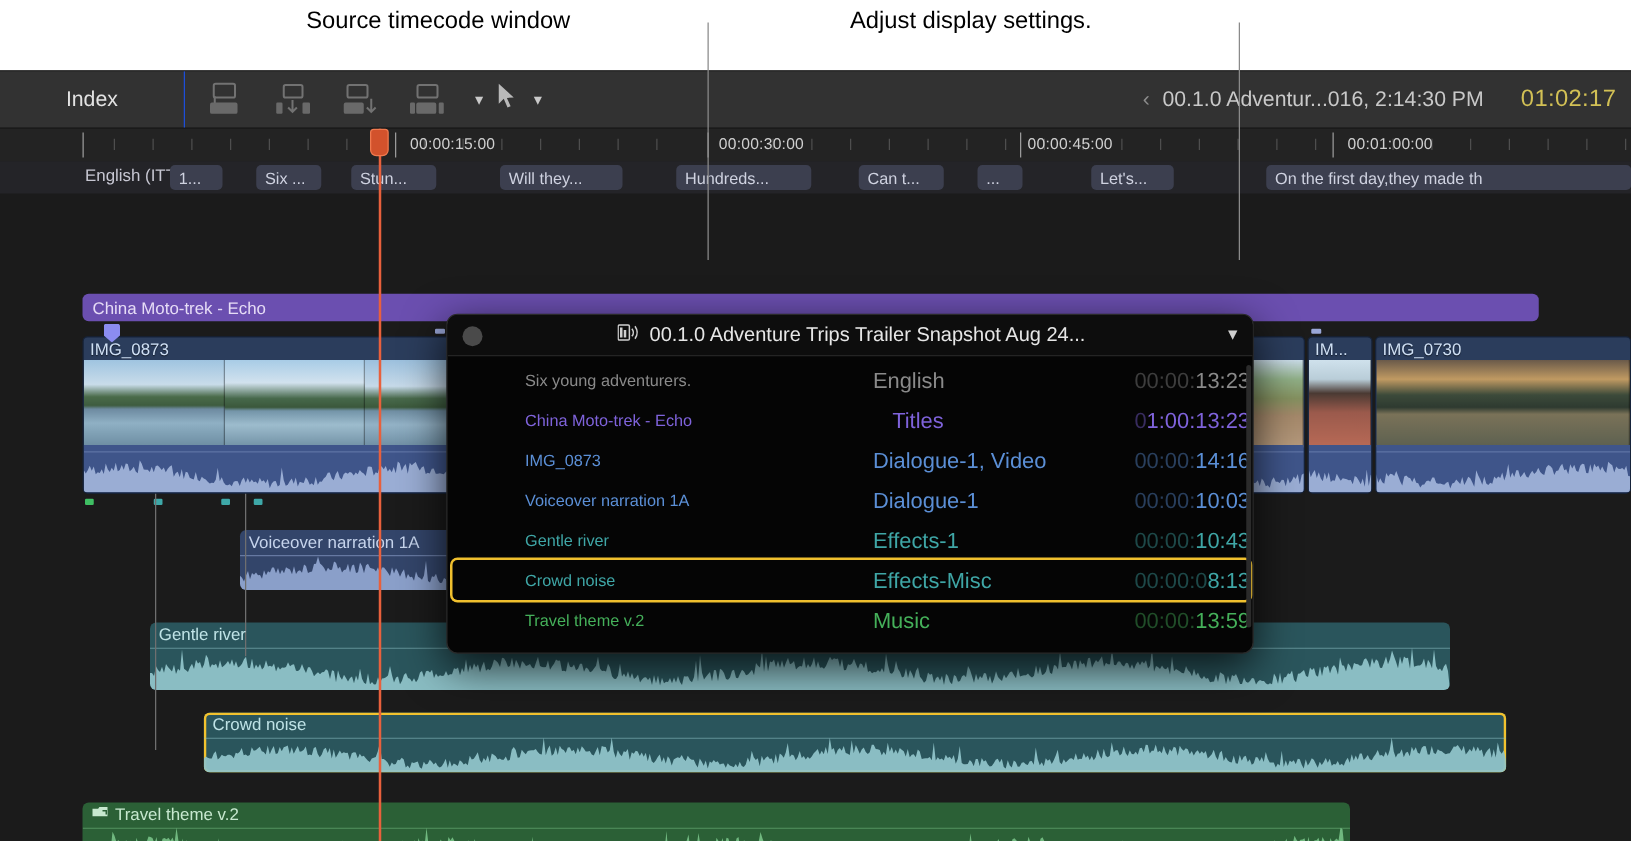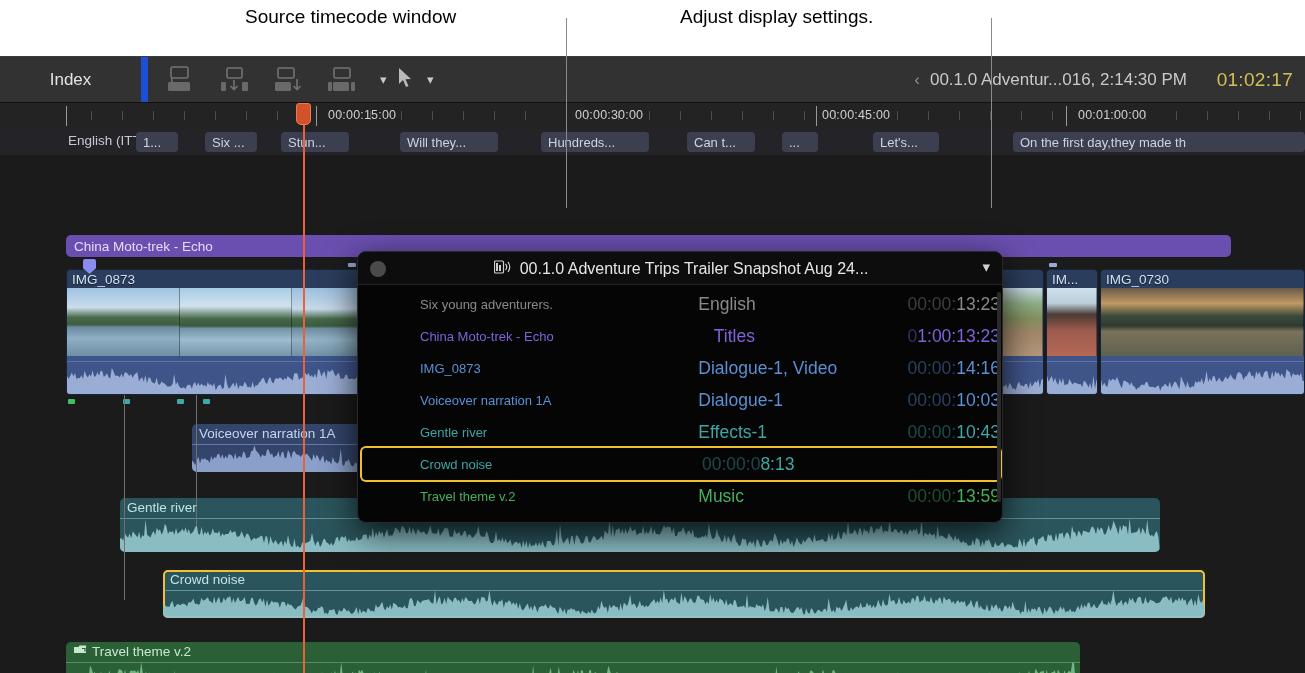--- a/index.html
+++ b/index.html
@@ -21,21 +21,21 @@
 
   
   .fcp-window{position:absolute;left:0;top:56px;width:1305px;height:617px;background:#1c1c1c;
     border-top:1px solid #3b3b3b;overflow:hidden;}
 
   
   .toolbar{position:absolute;left:0;top:0;width:1305px;height:46px;background:#323232;
            border-bottom:1px solid #121212;}
   .index-btn{position:absolute;left:0;top:0;width:148px;height:45px;
     display:flex;align-items:center;justify-content:center;
-    color:#e3e3e3;font-size:17px;border-right:7px solid #1d4ed8;}
+    color:#e3e3e3;font-size:17px;border-right:1px solid #1d4ed8;}
   .tool-group{position:absolute;left:164px;top:0;height:45px;display:flex;align-items:center;gap:20px;}
   .edit-ico{width:34px;height:30px;position:relative;opacity:.62;}
   .chev{color:#c9c9c9;font-size:13px;line-height:1;user-select:none;}
   .arrow-tool{position:absolute;left:398px;top:0;height:45px;display:flex;align-items:center;gap:14px;}
   .project-name{position:absolute;right:118px;top:0;height:45px;display:flex;align-items:center;gap:10px;
     color:#c9c9c9;font-size:17px;white-space:nowrap;}
   .back-chev{color:#8d8d8d;font-size:17px;}
   .tc-main{position:absolute;right:0;top:0;height:45px;display:flex;align-items:center;
     color:#d2c055;font-size:19px;letter-spacing:.3px;padding-right:12px;}
 
@@ -446,20 +446,21 @@
             <div class="prole" style="color: rgb(91, 143, 214);">Dialogue-1</div>
             <div class="ptc" style="color: rgb(91, 143, 214);"><span class="dim">00:00:</span><span>10:03</span></div>
           </div>
           <div class="prow">
             <div class="pname" style="color: rgb(63, 166, 166);">Gentle river</div>
             <div class="prole" style="color: rgb(63, 166, 166);">Effects-1</div>
             <div class="ptc" style="color: rgb(63, 166, 166);"><span class="dim">00:00:</span><span>10:43</span></div>
           </div>
           <div class="prow selected">
             <div class="pname" style="color: rgb(63, 166, 166);">Crowd noise</div>
+            <div class="prole" style="color: rgb(63, 166, 166);">Effects-Misc</div>
             <div class="ptc" style="color: rgb(63, 166, 166);"><span class="dim">00:00:0</span><span>8:13</span></div>
           </div>
           <div class="prow">
             <div class="pname" style="color: rgb(69, 176, 90);">Travel theme v.2</div>
             <div class="prole" style="color: rgb(69, 176, 90);">Music</div>
             <div class="ptc" style="color: rgb(69, 176, 90);"><span class="dim">00:00:</span><span>13:59</span></div>
           </div>
         </div>
       <div class="scrollbar"></div>
     </div>

